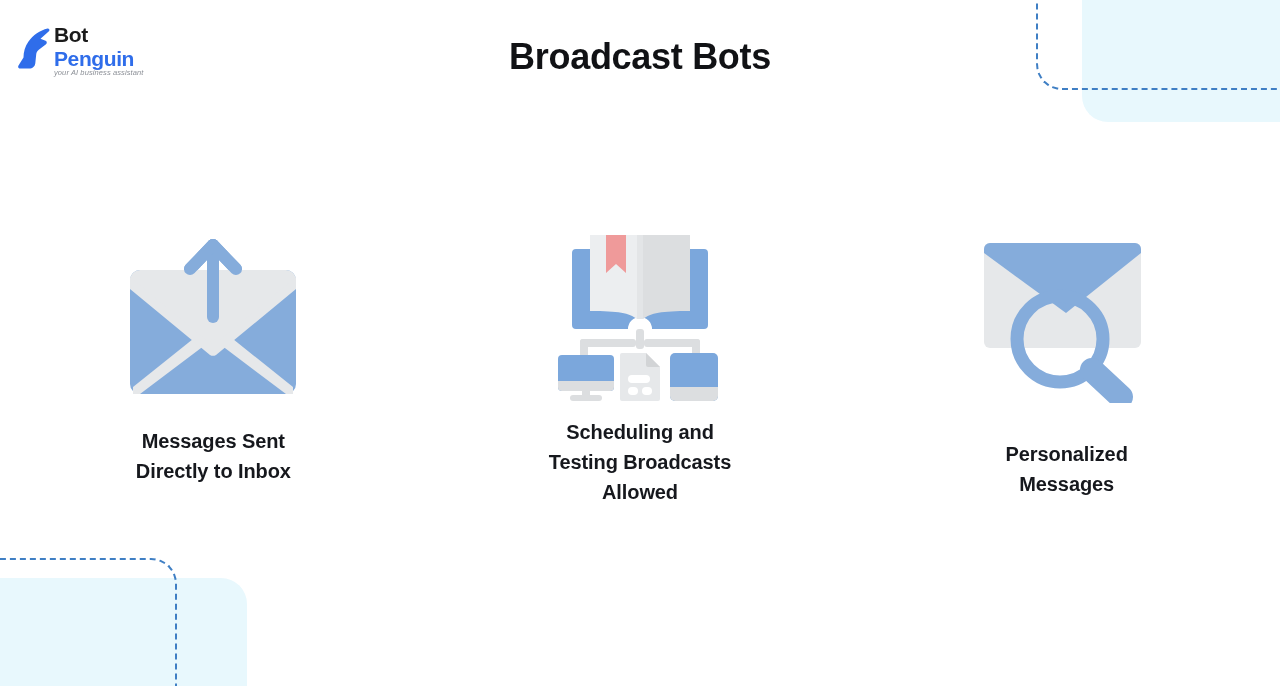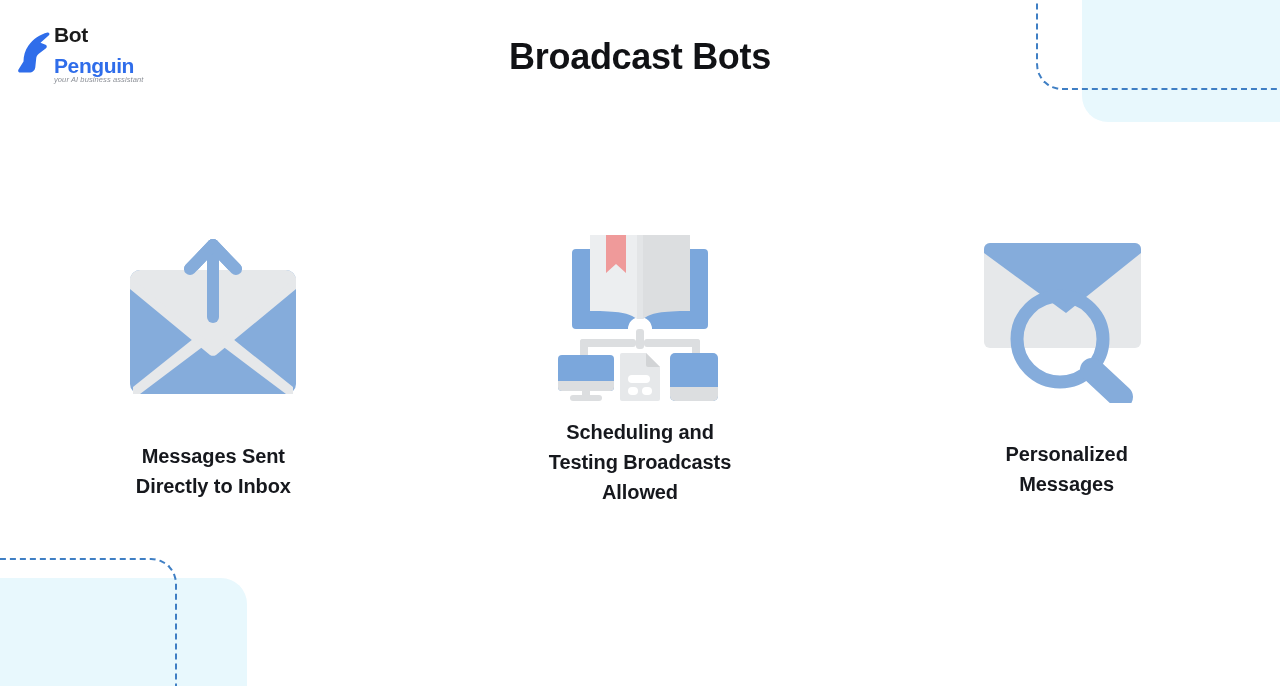--- a/index.html
+++ b/index.html
@@ -88,21 +88,21 @@
     font-weight: bold;
     color: #1b1b1b;
     letter-spacing: -0.4px;
     font-family: "Liberation Sans", sans-serif;
   }
   .logo-penguin {
     font-size: 21px;
     font-weight: bold;
     color: #2f6dea;
     letter-spacing: -0.4px;
-    margin-top: 10px;
+    margin-top: 3px;
     font-family: "Liberation Sans", sans-serif;
   }
   .logo-tag {
     font-size: 7.5px;
     font-style: italic;
     color: #8b8f96;
     letter-spacing: 0.1px;
     font-family: "Liberation Sans", sans-serif;
   }
 
@@ -146,21 +146,21 @@
     margin-top: 12px;
     text-align: center;
     font-size: 20px;
     font-weight: bold;
     color: #16181d;
     line-height: 1.5;
     letter-spacing: -0.1px;
     white-space: pre-line;
     font-family: "Liberation Sans", sans-serif;
   }
-  .feature-1 .feature-label { margin-top: 26px; }
+  .feature-1 .feature-label { margin-top: 11px; }
   .feature-2 .feature-label { margin-top: 24px; }
   .feature-3 .feature-label { margin-top: 2px; }
 </style>
 </head>
 <body>
 
 <div class="stage">
 
   <div class="deco-fill-tr"></div>
   <div class="deco-dash-tr"></div>

